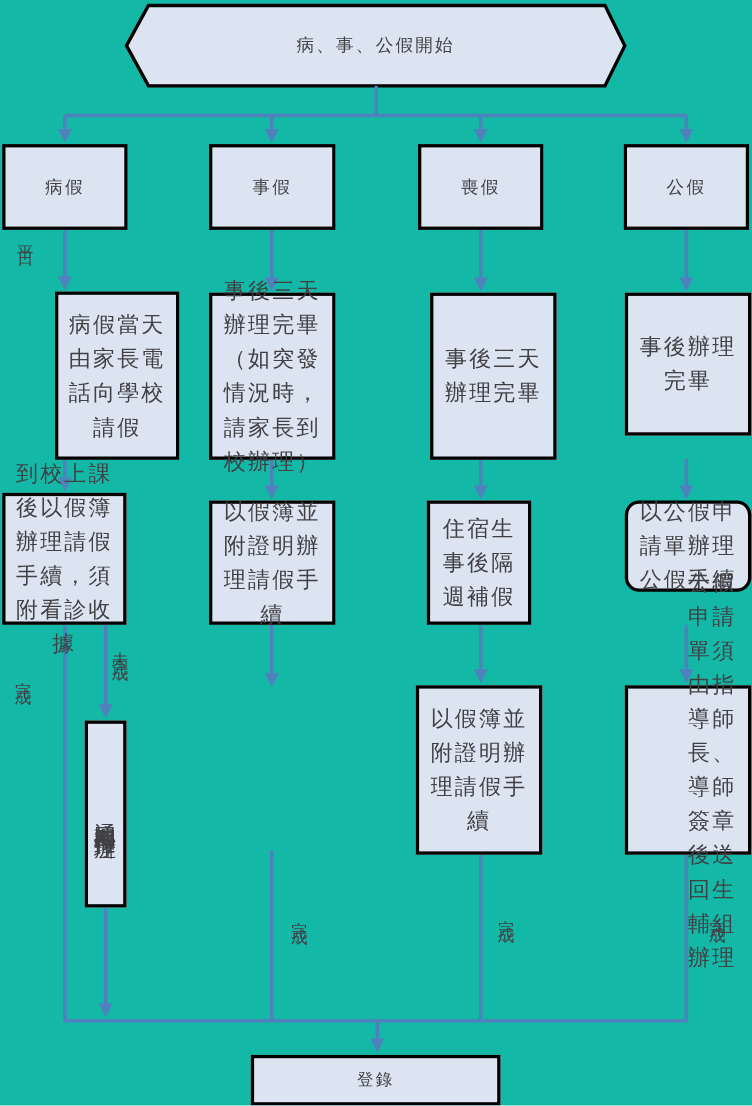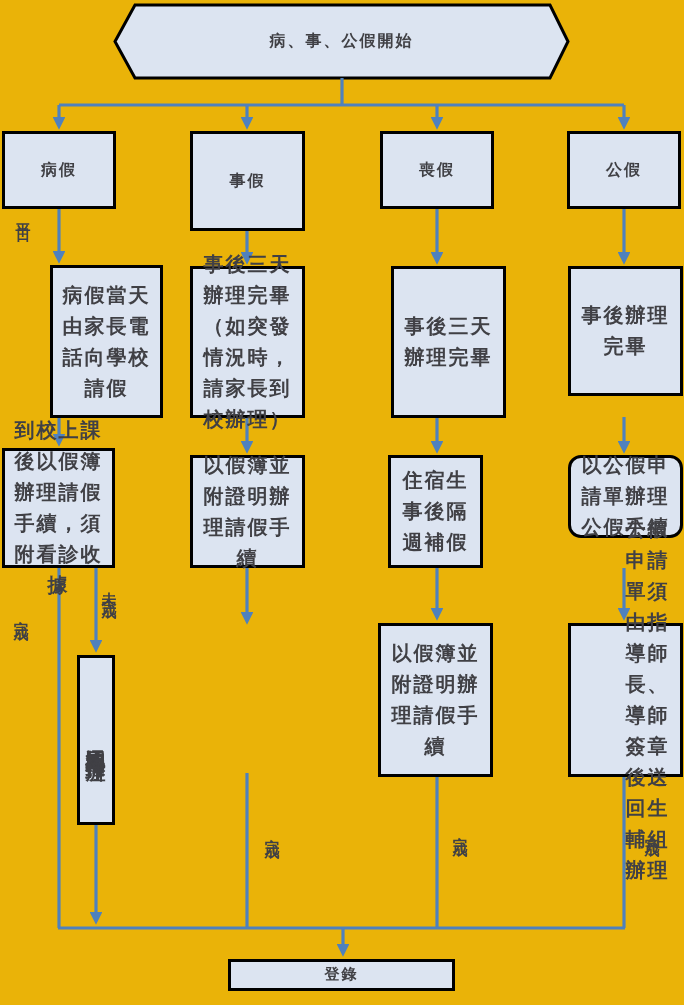--- a/index.html
+++ b/index.html
@@ -3,21 +3,21 @@
 <meta charset="utf-8">
 <style>
   :root{
     --box-fill:#dce4f1;
     --box-border:#000000;
     --connector:#4f81bd;
     --text:#404045;
   }
   html,body{margin:0;padding:0;background:#ffffff;}
   body{font-family:"DejaVu Serif","Liberation Serif",serif;color:var(--text);}
-  #canvas{position:relative;width:684px;height:1005px;background:#eab308;overflow:hidden;font-weight:bold;}
+  #canvas{position:relative;width:684px;height:1005px;background:#14b8a6;overflow:hidden;}
   #connectors{position:absolute;left:0;top:0;z-index:0;}
   .line{stroke:var(--connector);stroke-width:3.2;fill:none;}
   .arrowhead{fill:var(--connector);}
   .hexshape{fill:var(--box-fill);stroke:var(--box-border);stroke-width:3;}
   .box{
     position:absolute;z-index:1;box-sizing:border-box;
     background:var(--box-fill);border:3px solid var(--box-border);
     display:flex;align-items:center;justify-content:center;
     text-align:center;font-size:20px;letter-spacing:2px;line-height:1.55;
     padding:0 4px;color:var(--text);
@@ -90,21 +90,21 @@
       <path class="line" d="M437,777 V928"></path>
       <path class="line" d="M624,777 V928"></path>
       <path class="line" d="M58,928 H625"></path>
       <path class="line" d="M343,928 V953" marker-end="url(#arrow)"></path>
     </g>
   </svg>
 
   <div class="hexlabel" style="left:115px;top:5px;width:453px;height:73px;">病、事、公假開始</div>
 
   <div class="box hdr" style="left:2px;top:131px;width:114px;height:78px;">病假</div>
-  <div class="box hdr" style="left:190px;top:131px;width:115px;height:100px;">事假</div>
+  <div class="box hdr" style="left:190px;top:131px;width:115px;height:78px;">事假</div>
   <div class="box hdr" style="left:380px;top:131px;width:114px;height:78px;">喪假</div>
   <div class="box hdr" style="left:567px;top:131px;width:114px;height:78px;">公假</div>
 
   <div class="vtext" style="left:14px;top:211px;">平日</div>
 
   <div class="box" style="left:2px;top:265px;width:113px;height:153px;margin-left:48px;">病假當天由家長電話向學校請假</div>
   <div class="box" style="left:190px;top:266px;width:115px;height:152px;">事後三天辦理完畢（如突發情況時，請家長到校辦理）</div>
   <div class="box" style="left:391px;top:266px;width:115px;height:152px;">事後三天辦理完畢</div>
   <div class="box" style="left:568px;top:266px;width:115px;height:130px;">事後辦理完畢</div>
 
@@ -118,15 +118,15 @@
 
   <div class="box vbox" style="left:77px;top:655px;width:38px;height:170px;">通知同學再行辦理</div>
 
   <div class="box" style="left:378px;top:623px;width:115px;height:154px;">以假簿並附證明辦理請假手續</div>
   <div class="box" style="left:568px;top:623px;width:115px;height:154px;padding-left:48px;">公假申請單須由指導師長、導師簽章後送回生輔組辦理</div>
 
   <div class="vtext" style="left:263px;top:826px;">完成</div>
   <div class="vtext" style="left:451px;top:824px;">完成</div>
   <div class="vtext" style="left:643px;top:824px;">完成</div>
 
-  <div class="box endbox" style="left:228px;top:959px;width:227px;height:32px;">登錄</div>
+  <div class="box endbox" style="left:228px;top:959px;width:227px;height:46px;">登錄</div>
 
 </div>
 
 </body></html>

